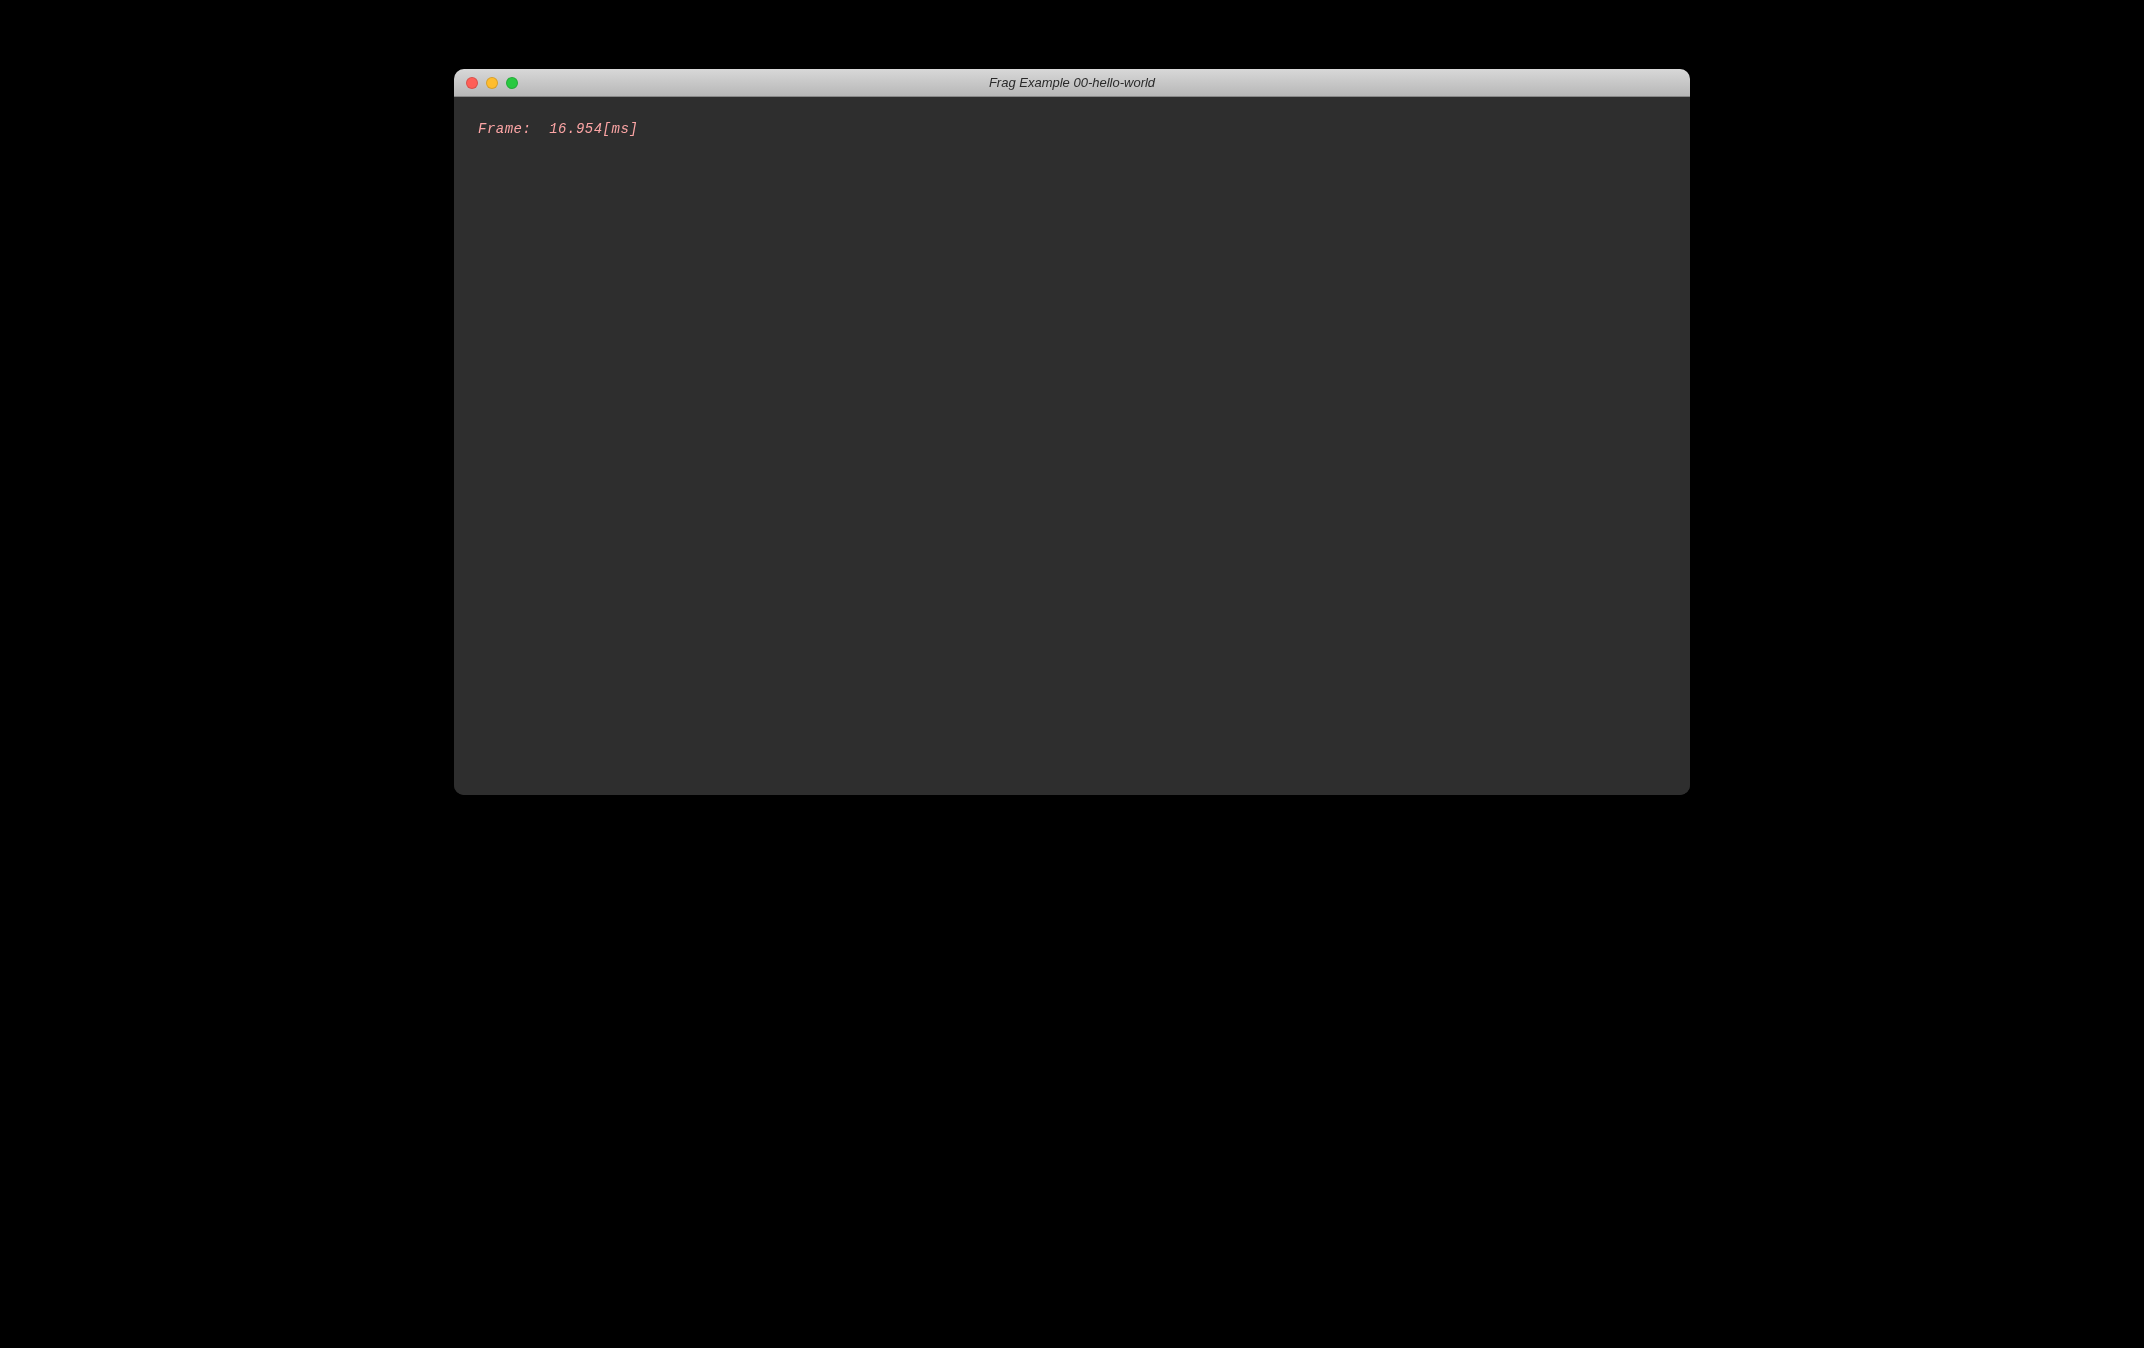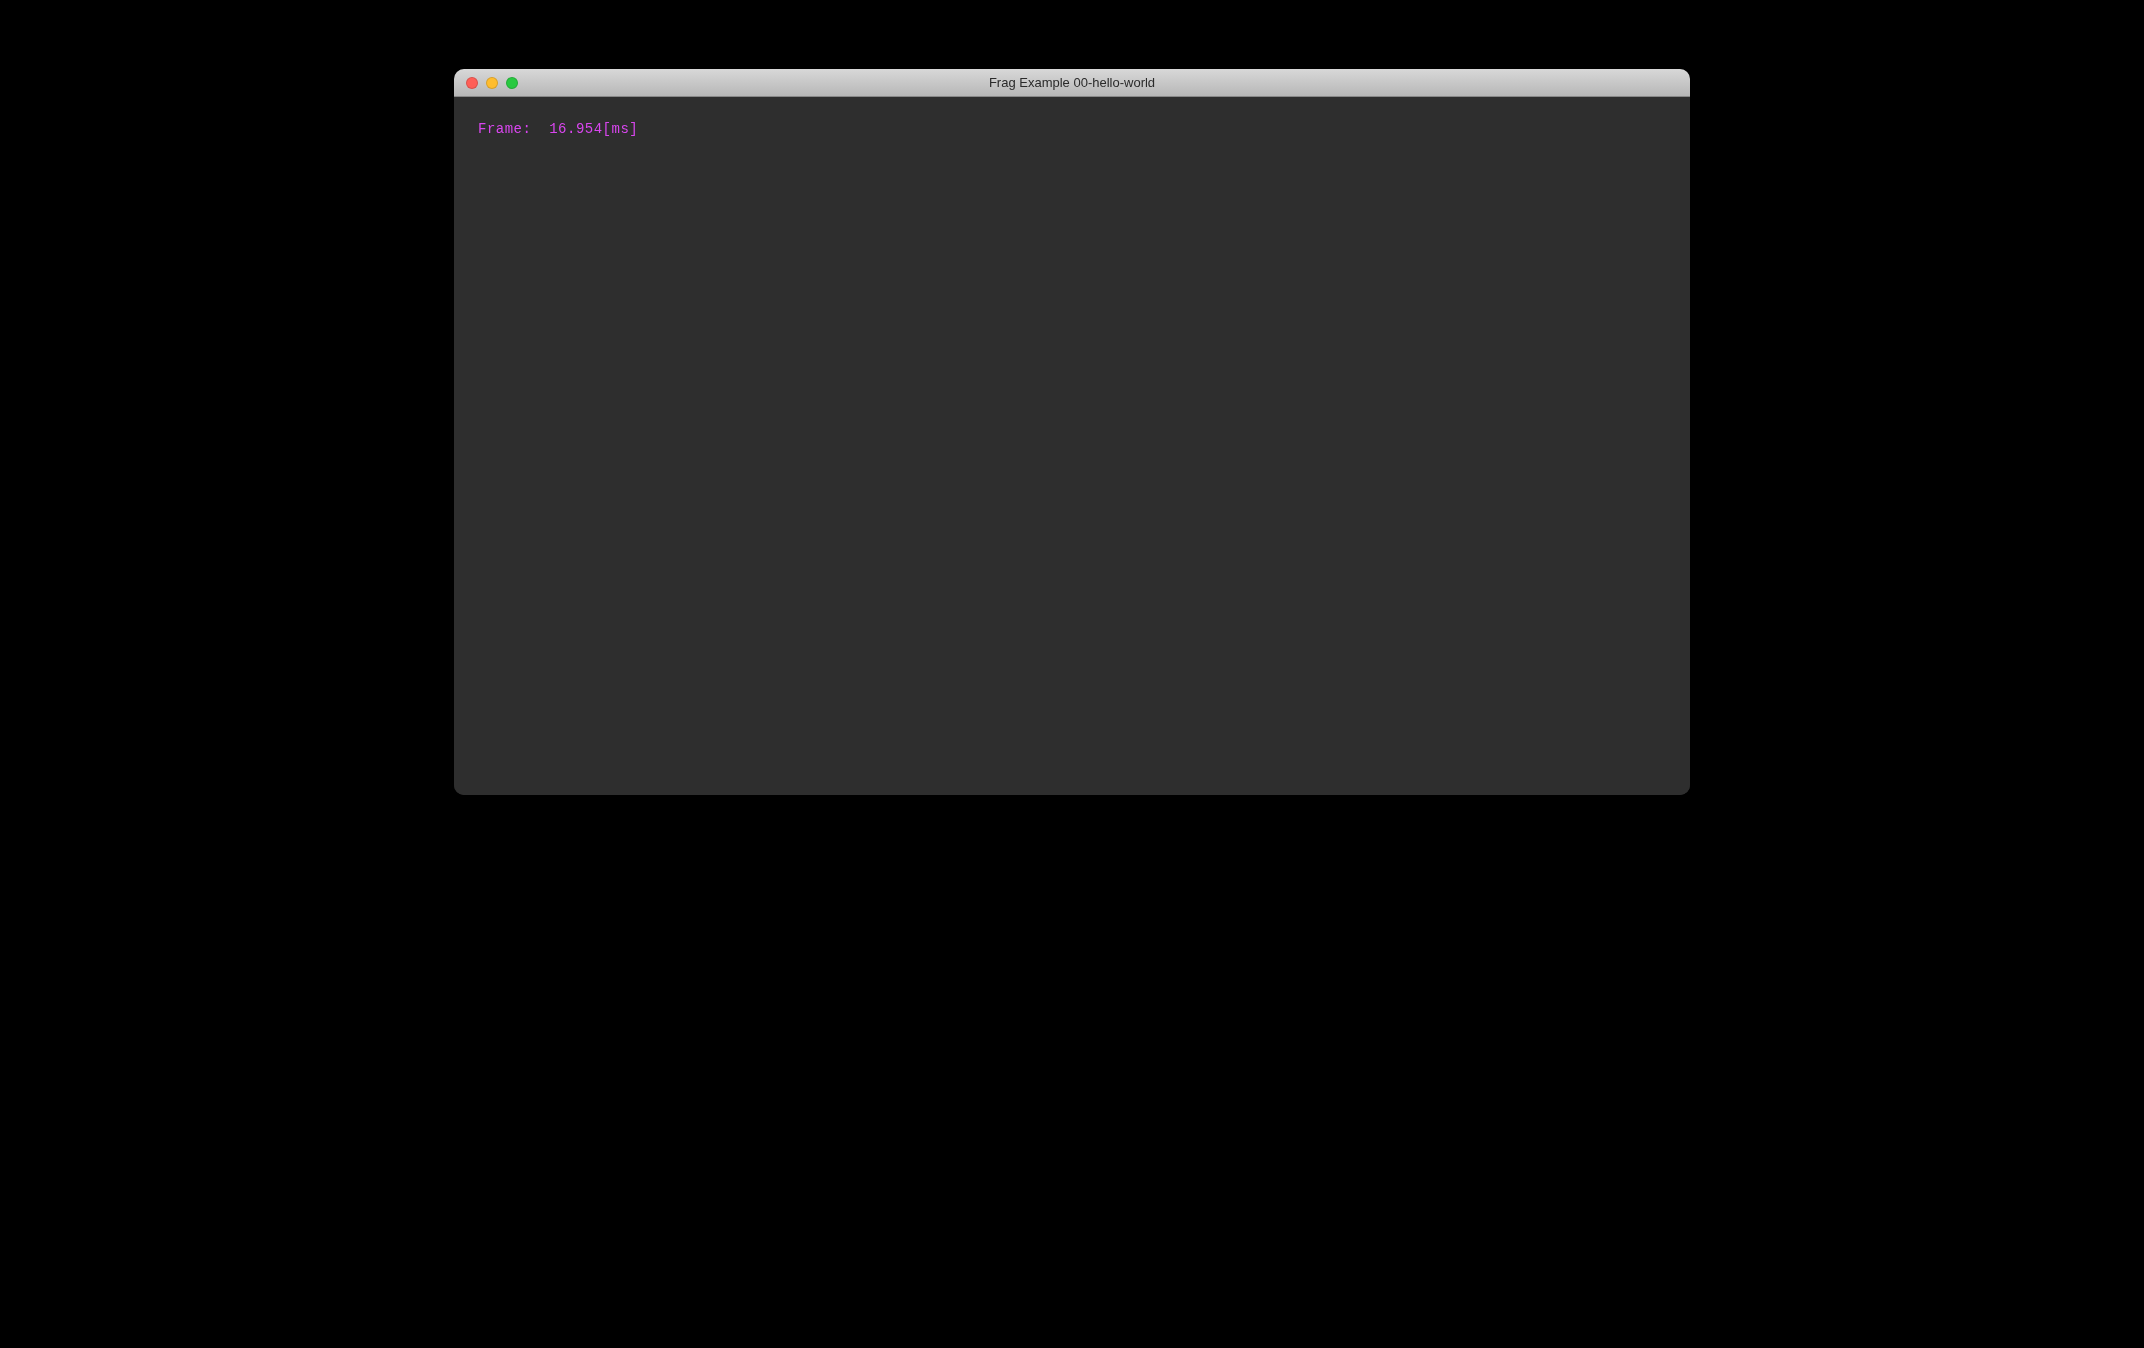--- a/index.html
+++ b/index.html
@@ -17,20 +17,21 @@
       padding-top: 69px;
       font-family: -apple-system, BlinkMacSystemFont, "Segoe UI", sans-serif;
     }
     .window {
       width: 1236px;
       height: 726px;
       border-radius: 10px;
       overflow: hidden;
       box-shadow: 0 20px 60px rgba(0,0,0,0.5);
       background: #2e2e2e;
+      font-style: italic;
     }
     .titlebar {
       height: 28px;
       background: linear-gradient(to bottom, #d8d8d8 0%, #b7b7b7 100%);
       display: flex;
       align-items: center;
       position: relative;
       border-bottom: 1px solid #888;
     }
     .traffic-lights {
@@ -64,21 +65,21 @@
       height: calc(100% - 28px);
       background: #2e2e2e;
       position: relative;
     }
     .stats {
       position: absolute;
       top: 24px;
       left: 24px;
       font-family: "Menlo", "Consolas", "Courier New", monospace;
       font-size: 14px;
-      color: #d946ef;
+      color: #fca5a5;
       white-space: pre;
       letter-spacing: 0.5px;
     }
   </style>
 </head>
 <body>
 
 <div class="window">
   <div class="titlebar">
     <div class="traffic-lights">

